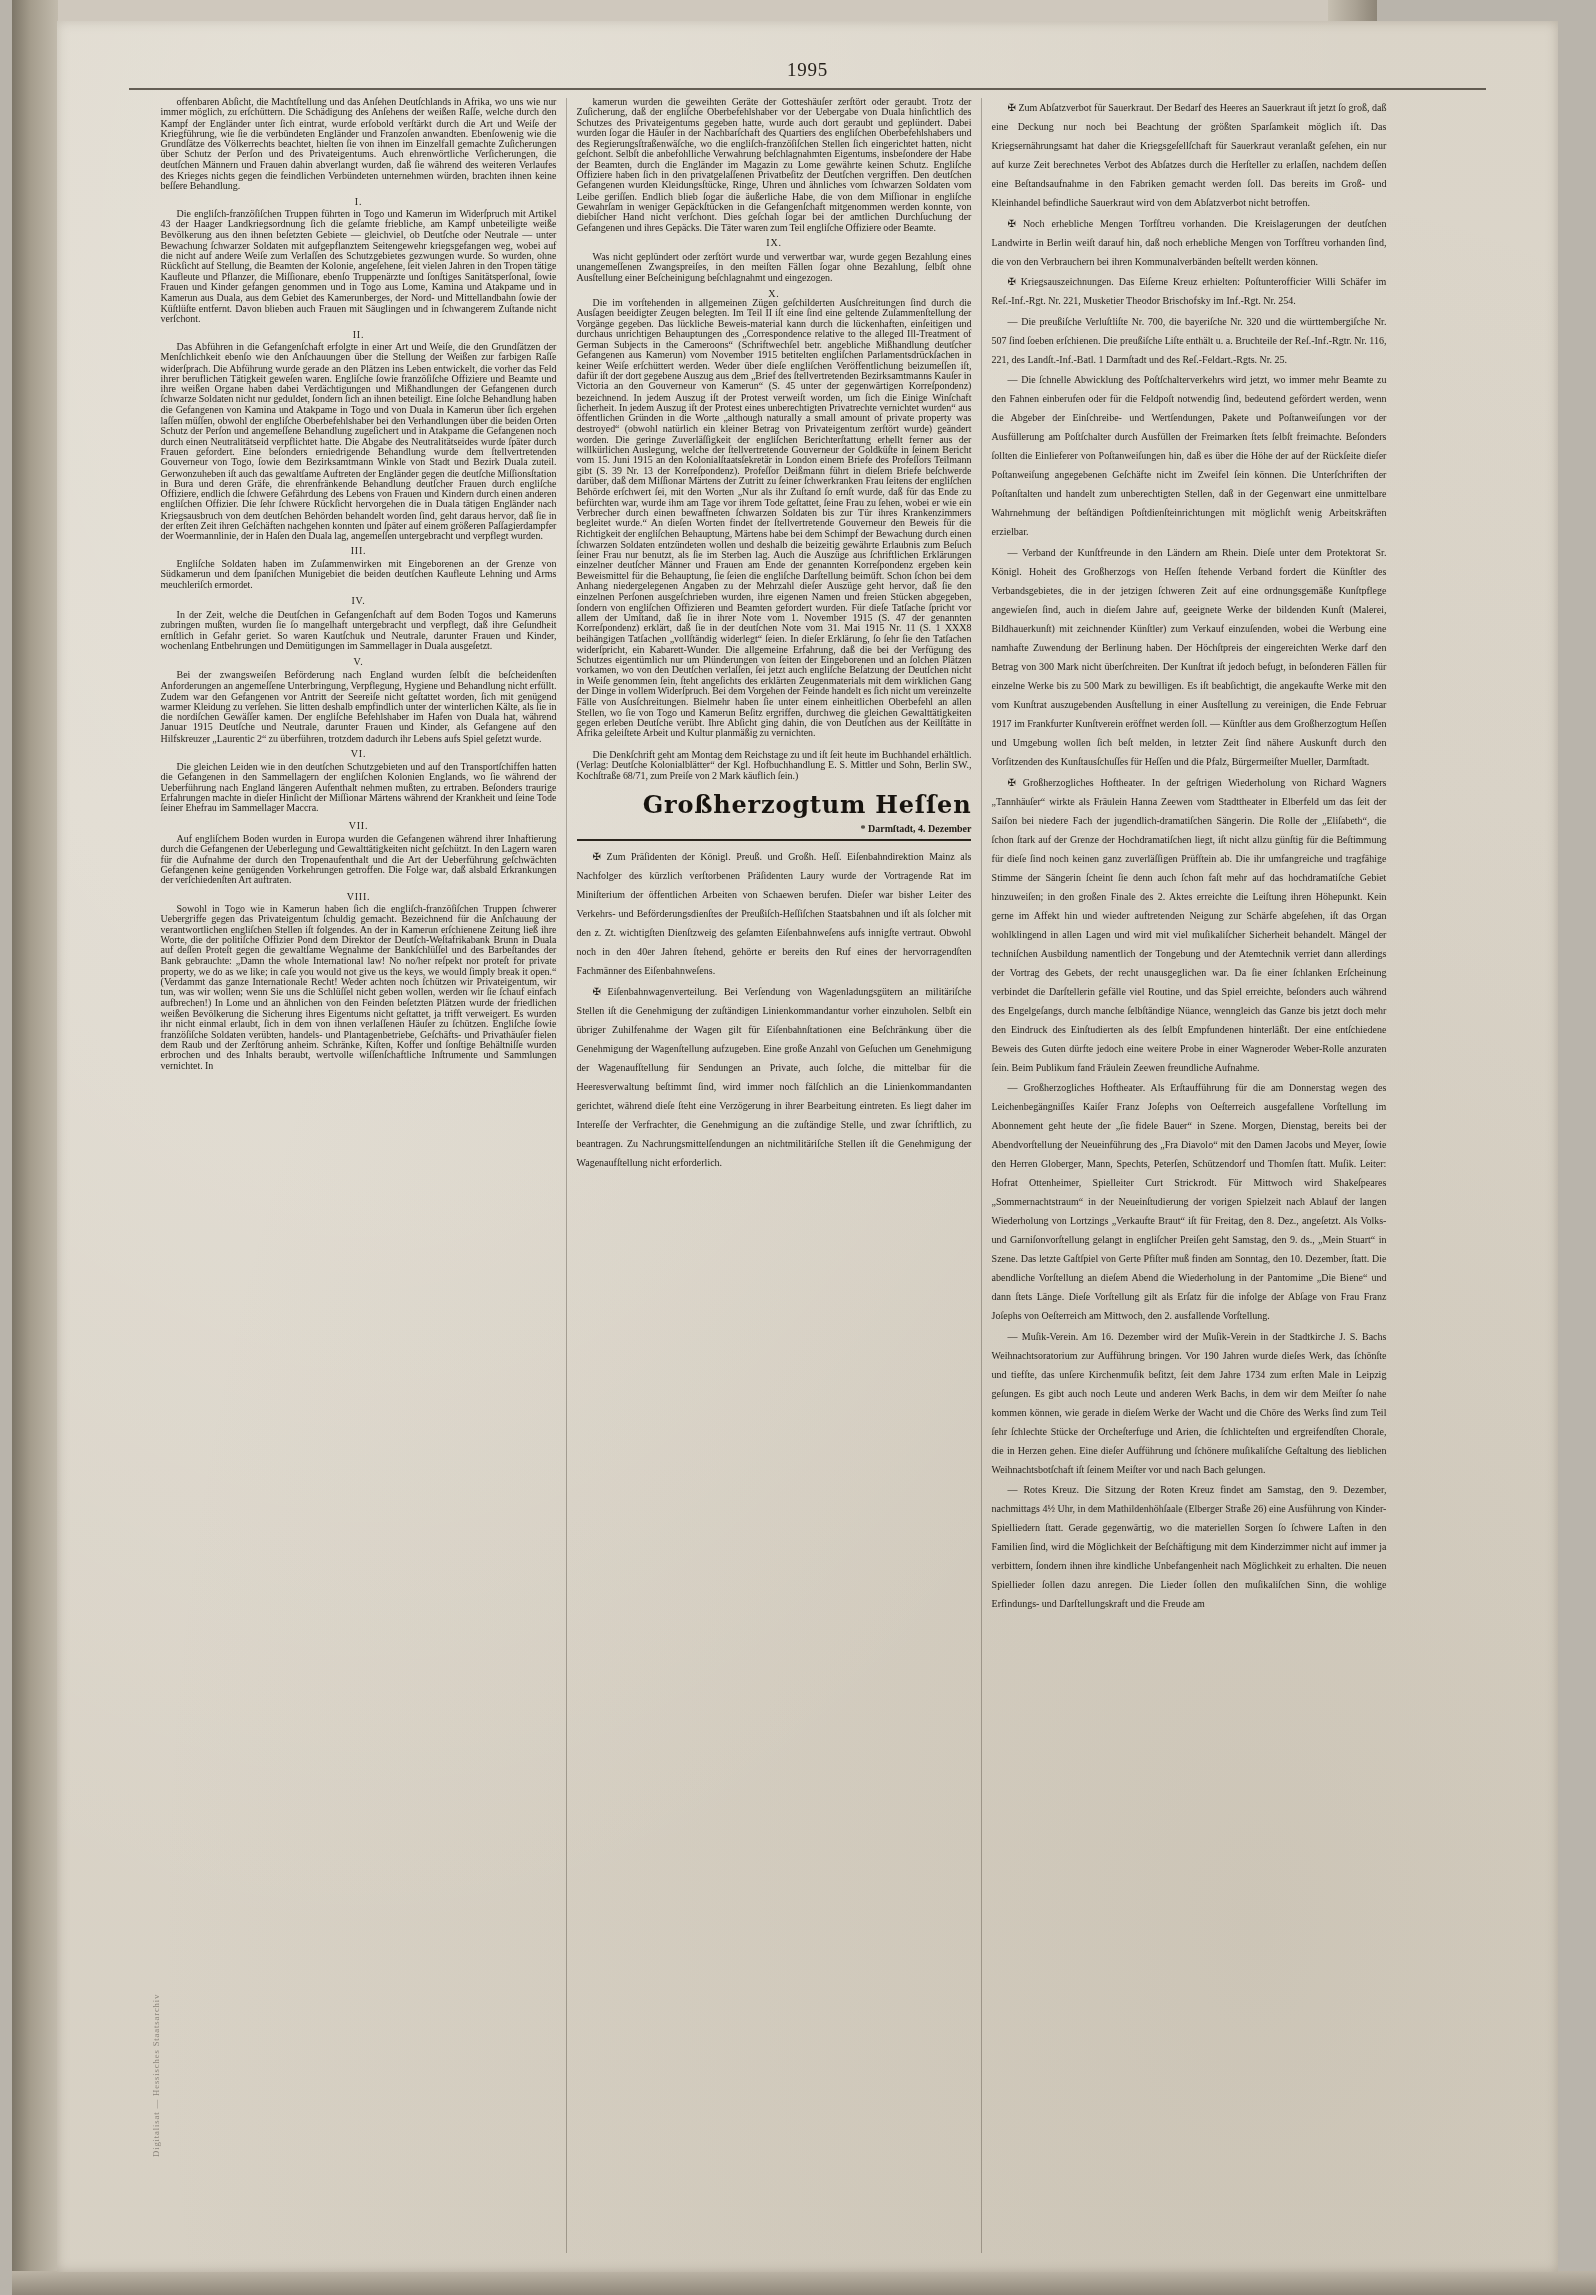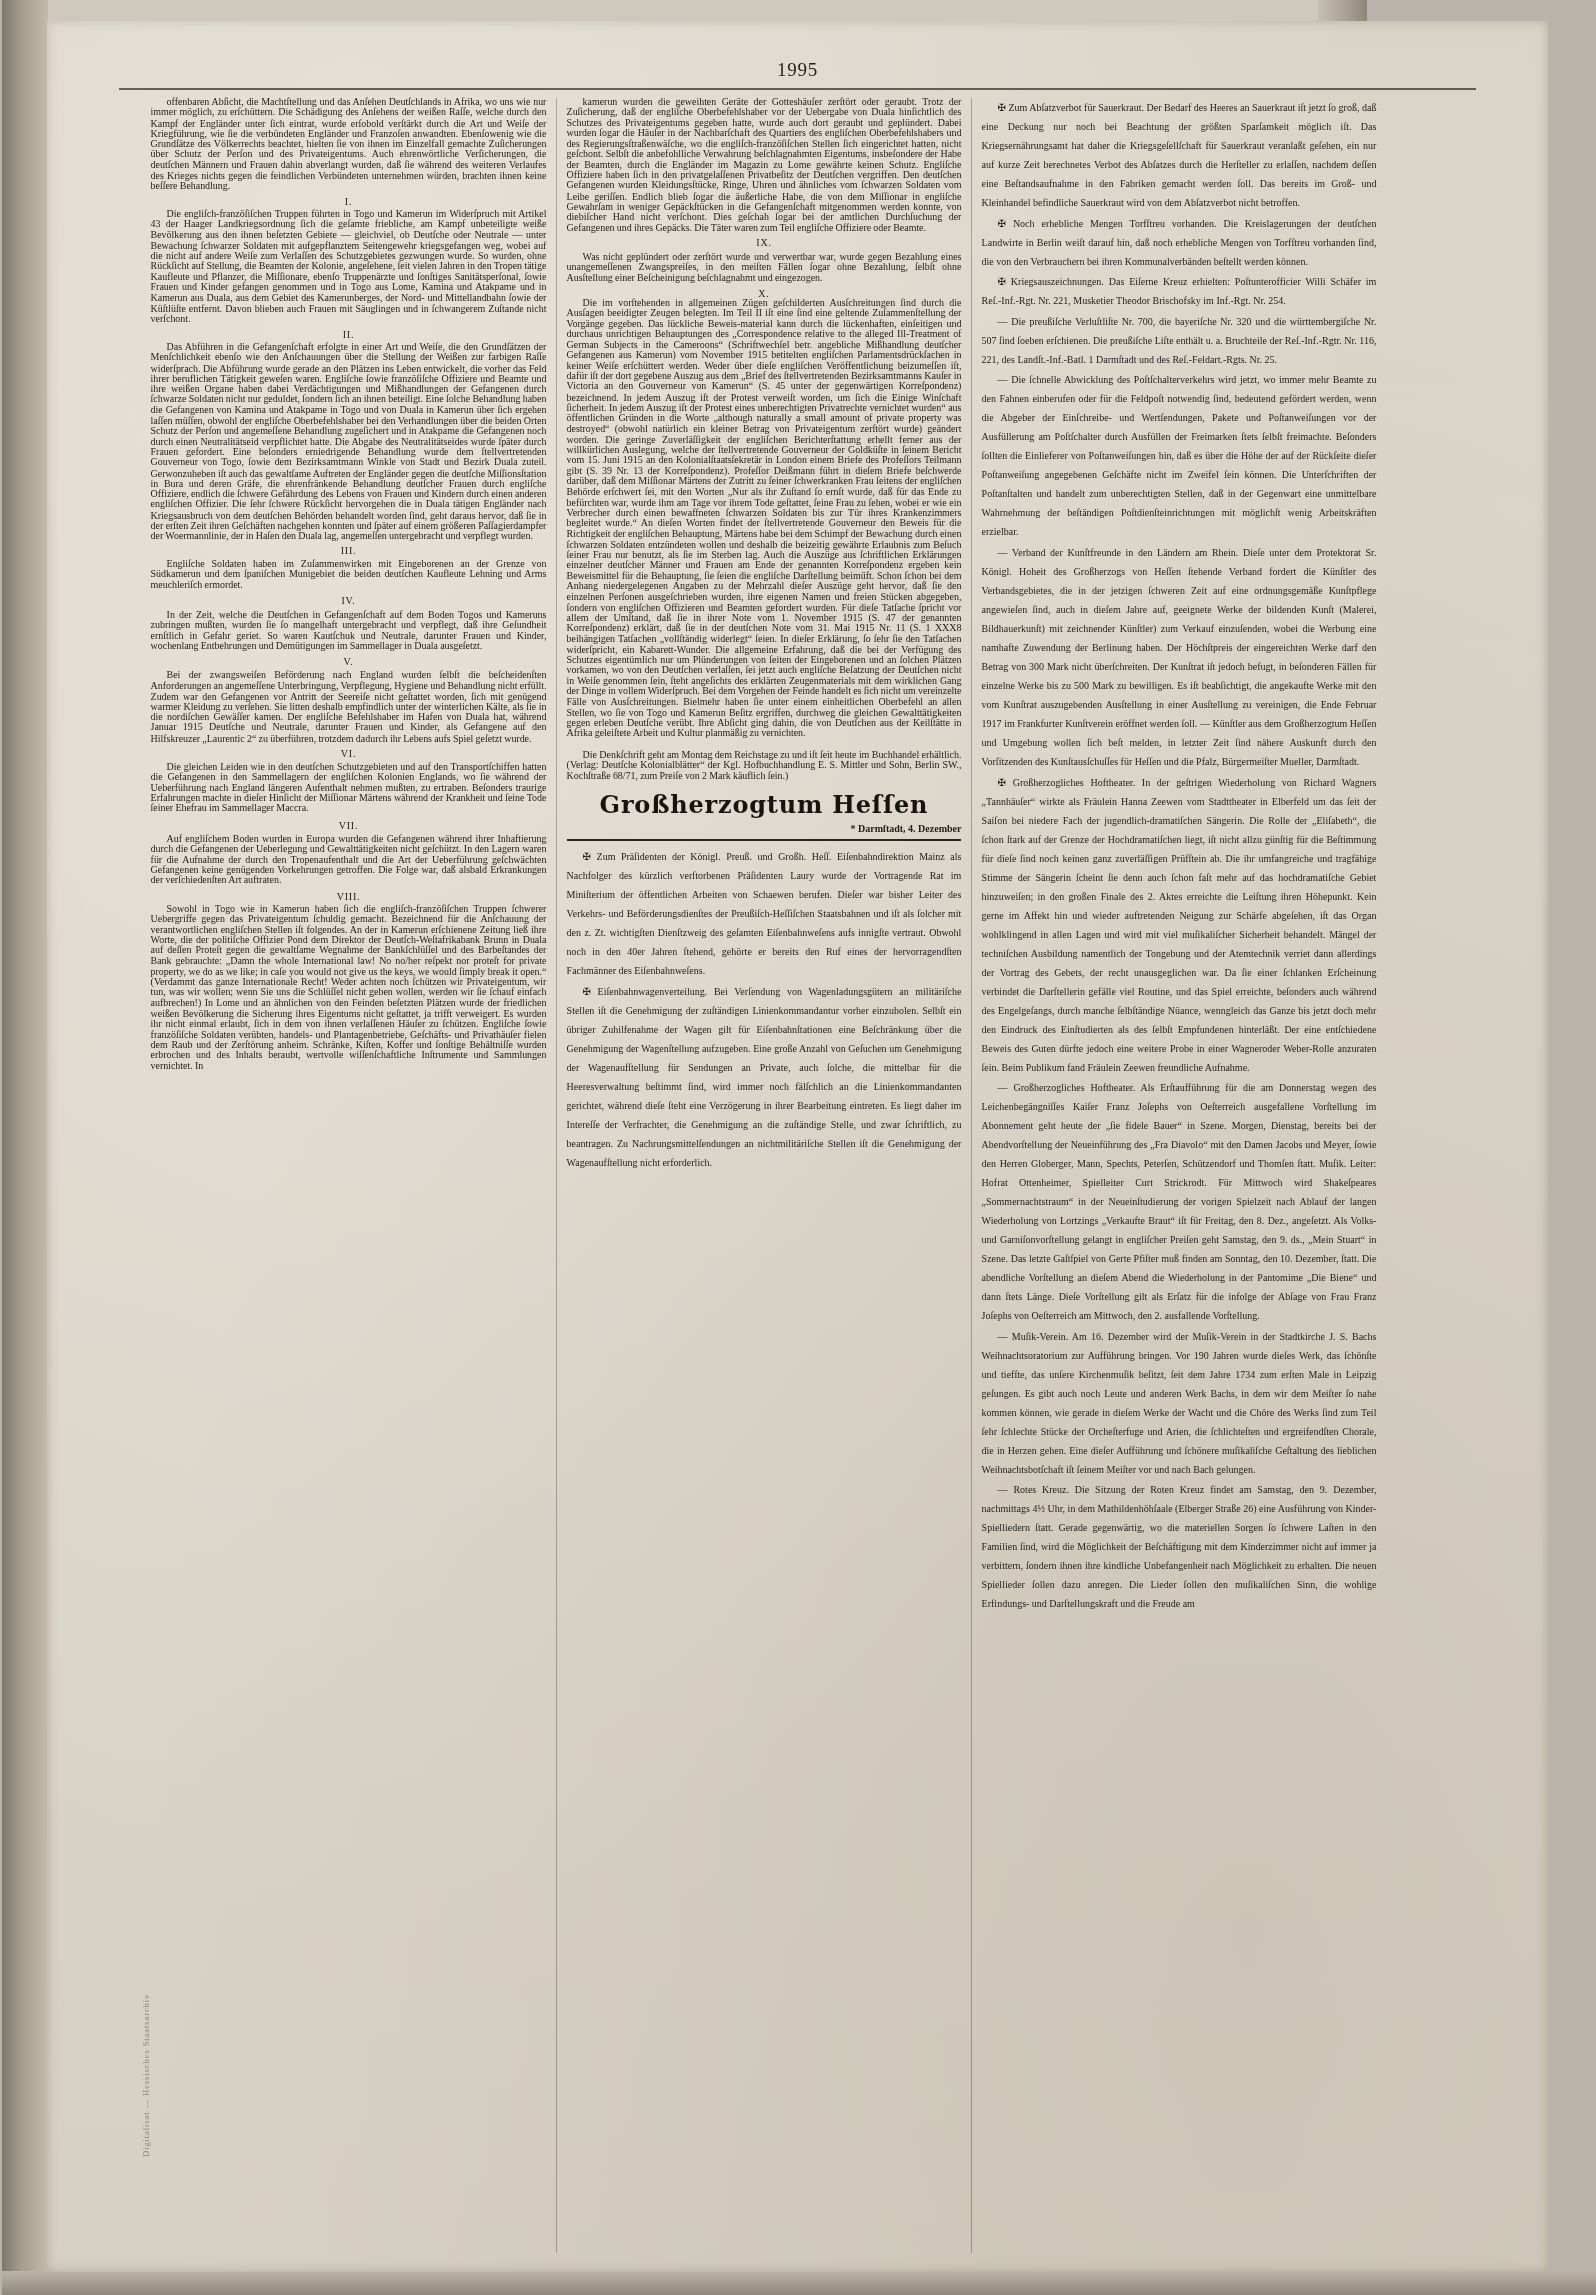--- a/index.html
+++ b/index.html
@@ -8,21 +8,21 @@
     background: #b9b4ab;
   }
   body {
     width: 1596px;
     height: 2295px;
     font-family: "Liberation Serif", serif;
     overflow: hidden;
   }
   .page {
     position: absolute;
-    left: 2px; top: 0;
+    left: 12px; top: 0;
     width: 1365px;
     height: 2295px;
     background: #cfc8bd;
   }
   
   .sheet {
     position: absolute;
     left: 45px;
     top: 21px;
     width: 1501px;
@@ -117,21 +117,21 @@
     font-size: 10px;
     margin: 5.6px 0 3.2px 0;
     letter-spacing: 0.8px;
     color: #201c16;
   }
   .blackletter {
     font-family: "DejaVu Serif", serif;
     font-weight: bold;
   }
   .headline {
-    text-align: center;
+    text-align: right;
     font-family: "DejaVu Serif", serif;
     font-weight: bold;
     font-size: 24px;
     margin: 9.6px 0 4px 0;
     letter-spacing: 0.8px;
     color: #17130e;
   }
   .dateline {
     text-align: right;
     font-size: 10px;

